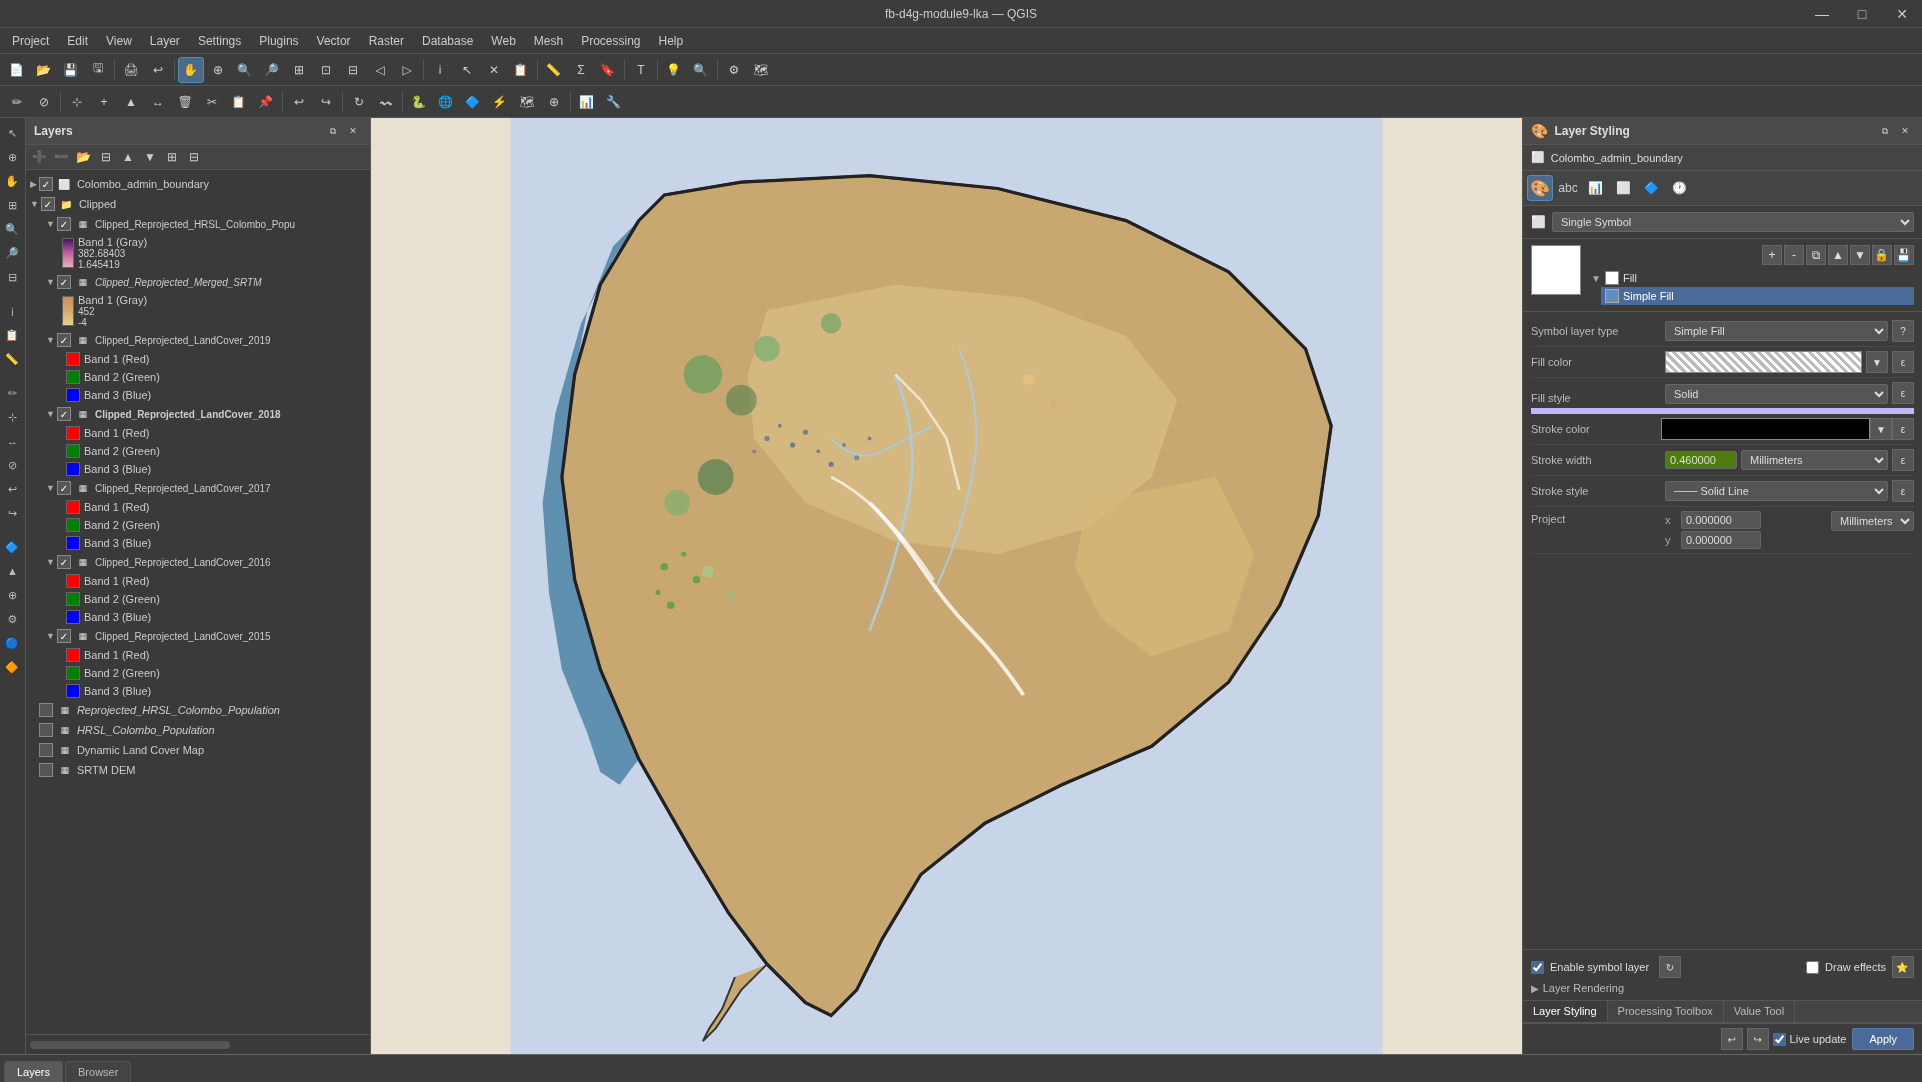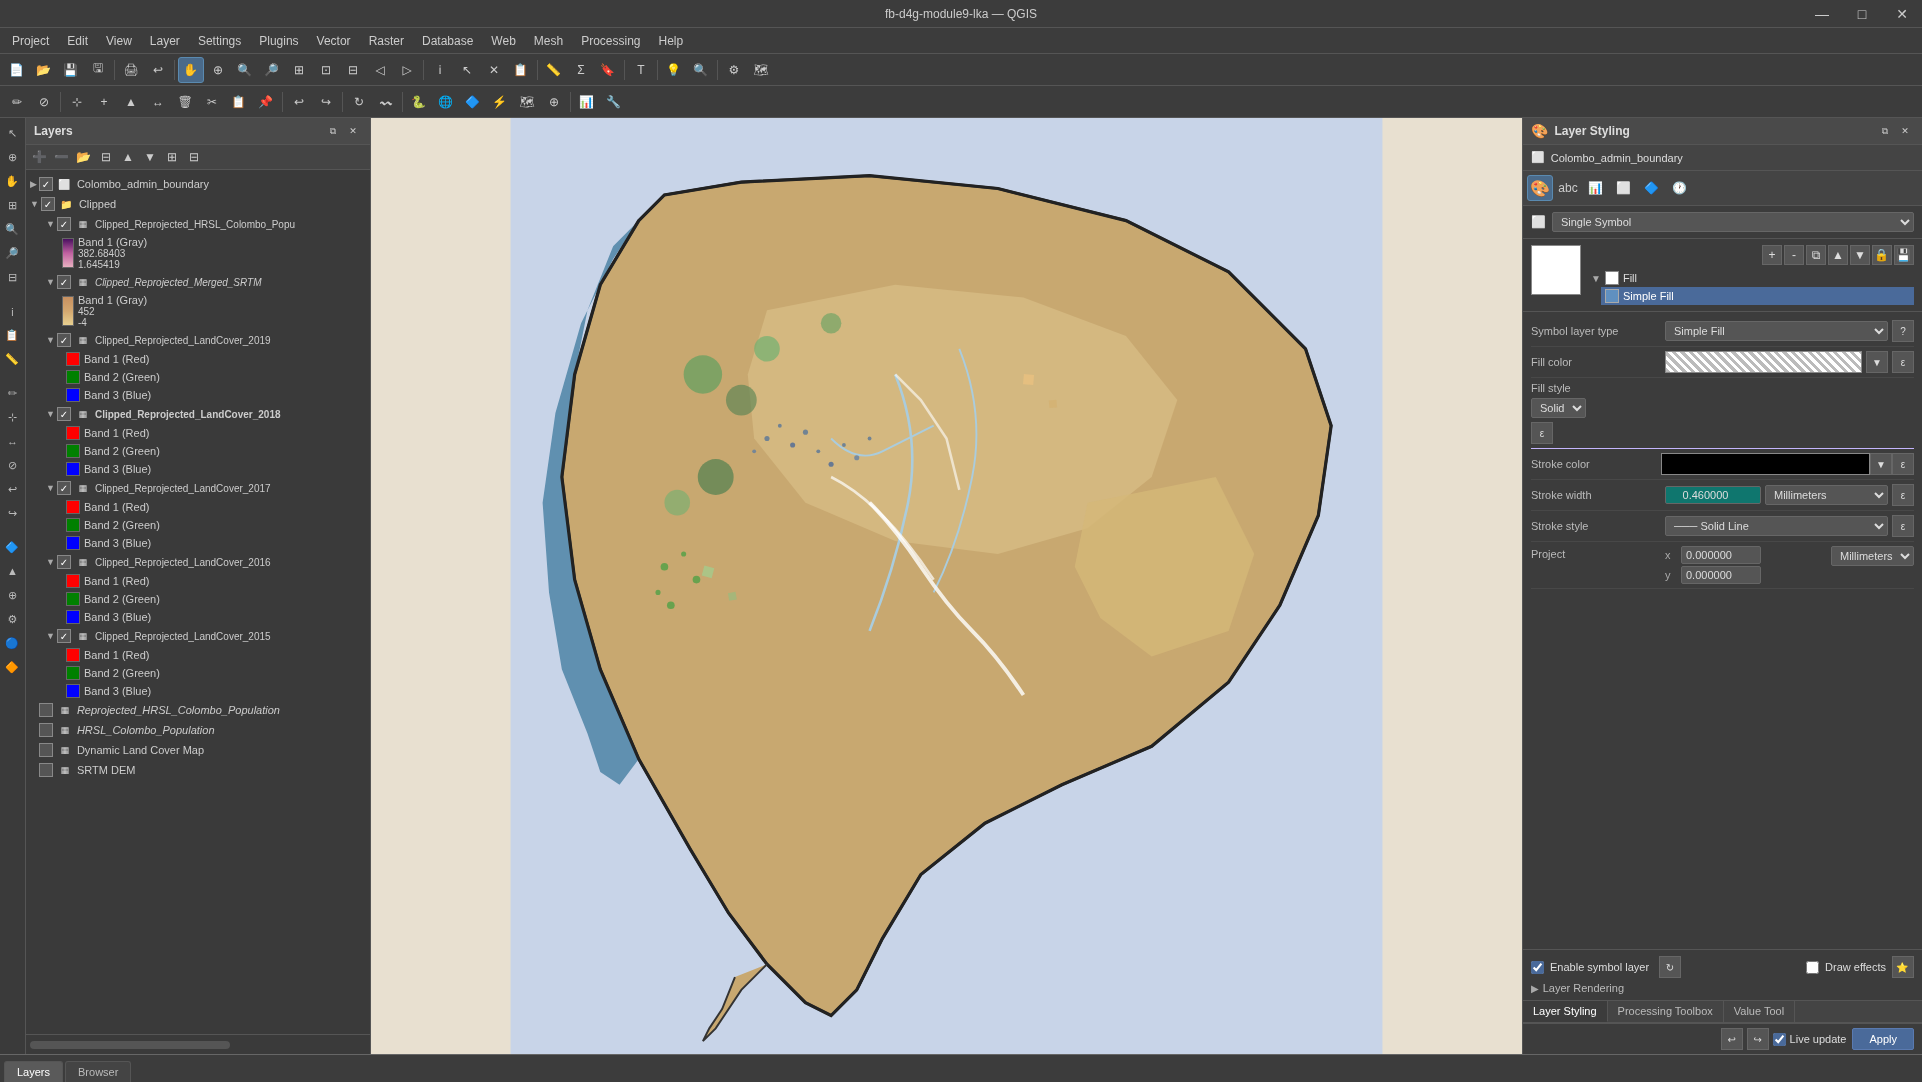--- a/index.html
+++ b/index.html
@@ -517,38 +517,38 @@
         <button style="background:#555;border:1px solid #666;color:#ddd;width:22px;height:22px;font-size:10px;cursor:pointer;">?</button>
       </div>
 
       <div style="display:flex;align-items:center;padding:4px 0;border-bottom:1px solid #484848;gap:4px;">
         <span style="color:#bbb;font-size:11px;width:130px;flex-shrink:0;">Fill color</span>
         <div style="flex:1;height:22px;background:repeating-linear-gradient(45deg,#bbb,#bbb 3px,#fff 3px,#fff 6px);border:1px solid #888;cursor:pointer;"></div>
         <button style="background:#555;border:1px solid #666;color:#ddd;width:22px;height:22px;font-size:10px;cursor:pointer;">▼</button>
         <button style="background:#555;border:1px solid #666;color:#ddd;width:22px;height:22px;font-size:10px;cursor:pointer;">ε</button>
       </div>
 
-      <div style="display:flex;align-items:flex-start;padding:4px 0;border-bottom:1px solid #c4b5fd;gap:4px;flex-direction:column;">
+      <div style="display:flex;align-items:flex-end;padding:4px 0;border-bottom:6px solid #c4b5fd;gap:4px;">
         <span style="color:#bbb;font-size:11px;width:130px;flex-shrink:0;">Fill style</span>
         <select style="background:#555;border:1px solid #666;color:#ddd;padding:2px 4px;font-size:11px;border-radius:2px;flex:1;">
           <option>Solid</option>
         </select>
         <button style="background:#555;border:1px solid #666;color:#ddd;width:22px;height:22px;font-size:10px;cursor:pointer;">ε</button>
       </div>
 
       <div style="display:flex;align-items:center;padding:4px 0;border-bottom:1px solid #484848;">
         <span style="color:#bbb;font-size:11px;width:130px;flex-shrink:0;">Stroke color</span>
         <div style="flex:1;height:22px;background:#000000;border:1px solid #888;cursor:pointer;"></div>
         <button style="background:#555;border:1px solid #666;color:#ddd;width:22px;height:22px;font-size:10px;cursor:pointer;">▼</button>
         <button style="background:#555;border:1px solid #666;color:#ddd;width:22px;height:22px;font-size:10px;cursor:pointer;">ε</button>
       </div>
 
       <div style="display:flex;align-items:center;padding:4px 0;border-bottom:1px solid #484848;gap:4px;">
         <span style="color:#bbb;font-size:11px;width:130px;flex-shrink:0;">Stroke width</span>
-        <input type="number" value="0.460000" style="background: #0f766e; border: 1px solid rgb(102, 102, 102); color: rgb(221, 221, 221); padding: 2px 4px; font-size: 11px; border-radius: 2px; width: 96px; text-align: center;">
+        <input type="number" value="0.460000" style="background: #4d7c0f; border: 1px solid rgb(102, 102, 102); color: rgb(221, 221, 221); padding: 2px 4px; font-size: 11px; border-radius: 2px; width: 72px;">
         <select style="background:#555;border:1px solid #666;color:#ddd;padding:2px 4px;font-size:11px;border-radius:2px;flex:1;">
           <option>Millimeters</option>
         </select>
         <button style="background:#555;border:1px solid #666;color:#ddd;width:22px;height:22px;font-size:10px;cursor:pointer;">ε</button>
       </div>
 
       <div style="display:flex;align-items:center;padding:4px 0;border-bottom:1px solid #484848;gap:4px;">
         <span style="color:#bbb;font-size:11px;width:130px;flex-shrink:0;">Stroke style</span>
         <select style="background:#555;border:1px solid #666;color:#ddd;padding:2px 4px;font-size:11px;border-radius:2px;flex:1;">
           <option>─── Solid Line</option>

